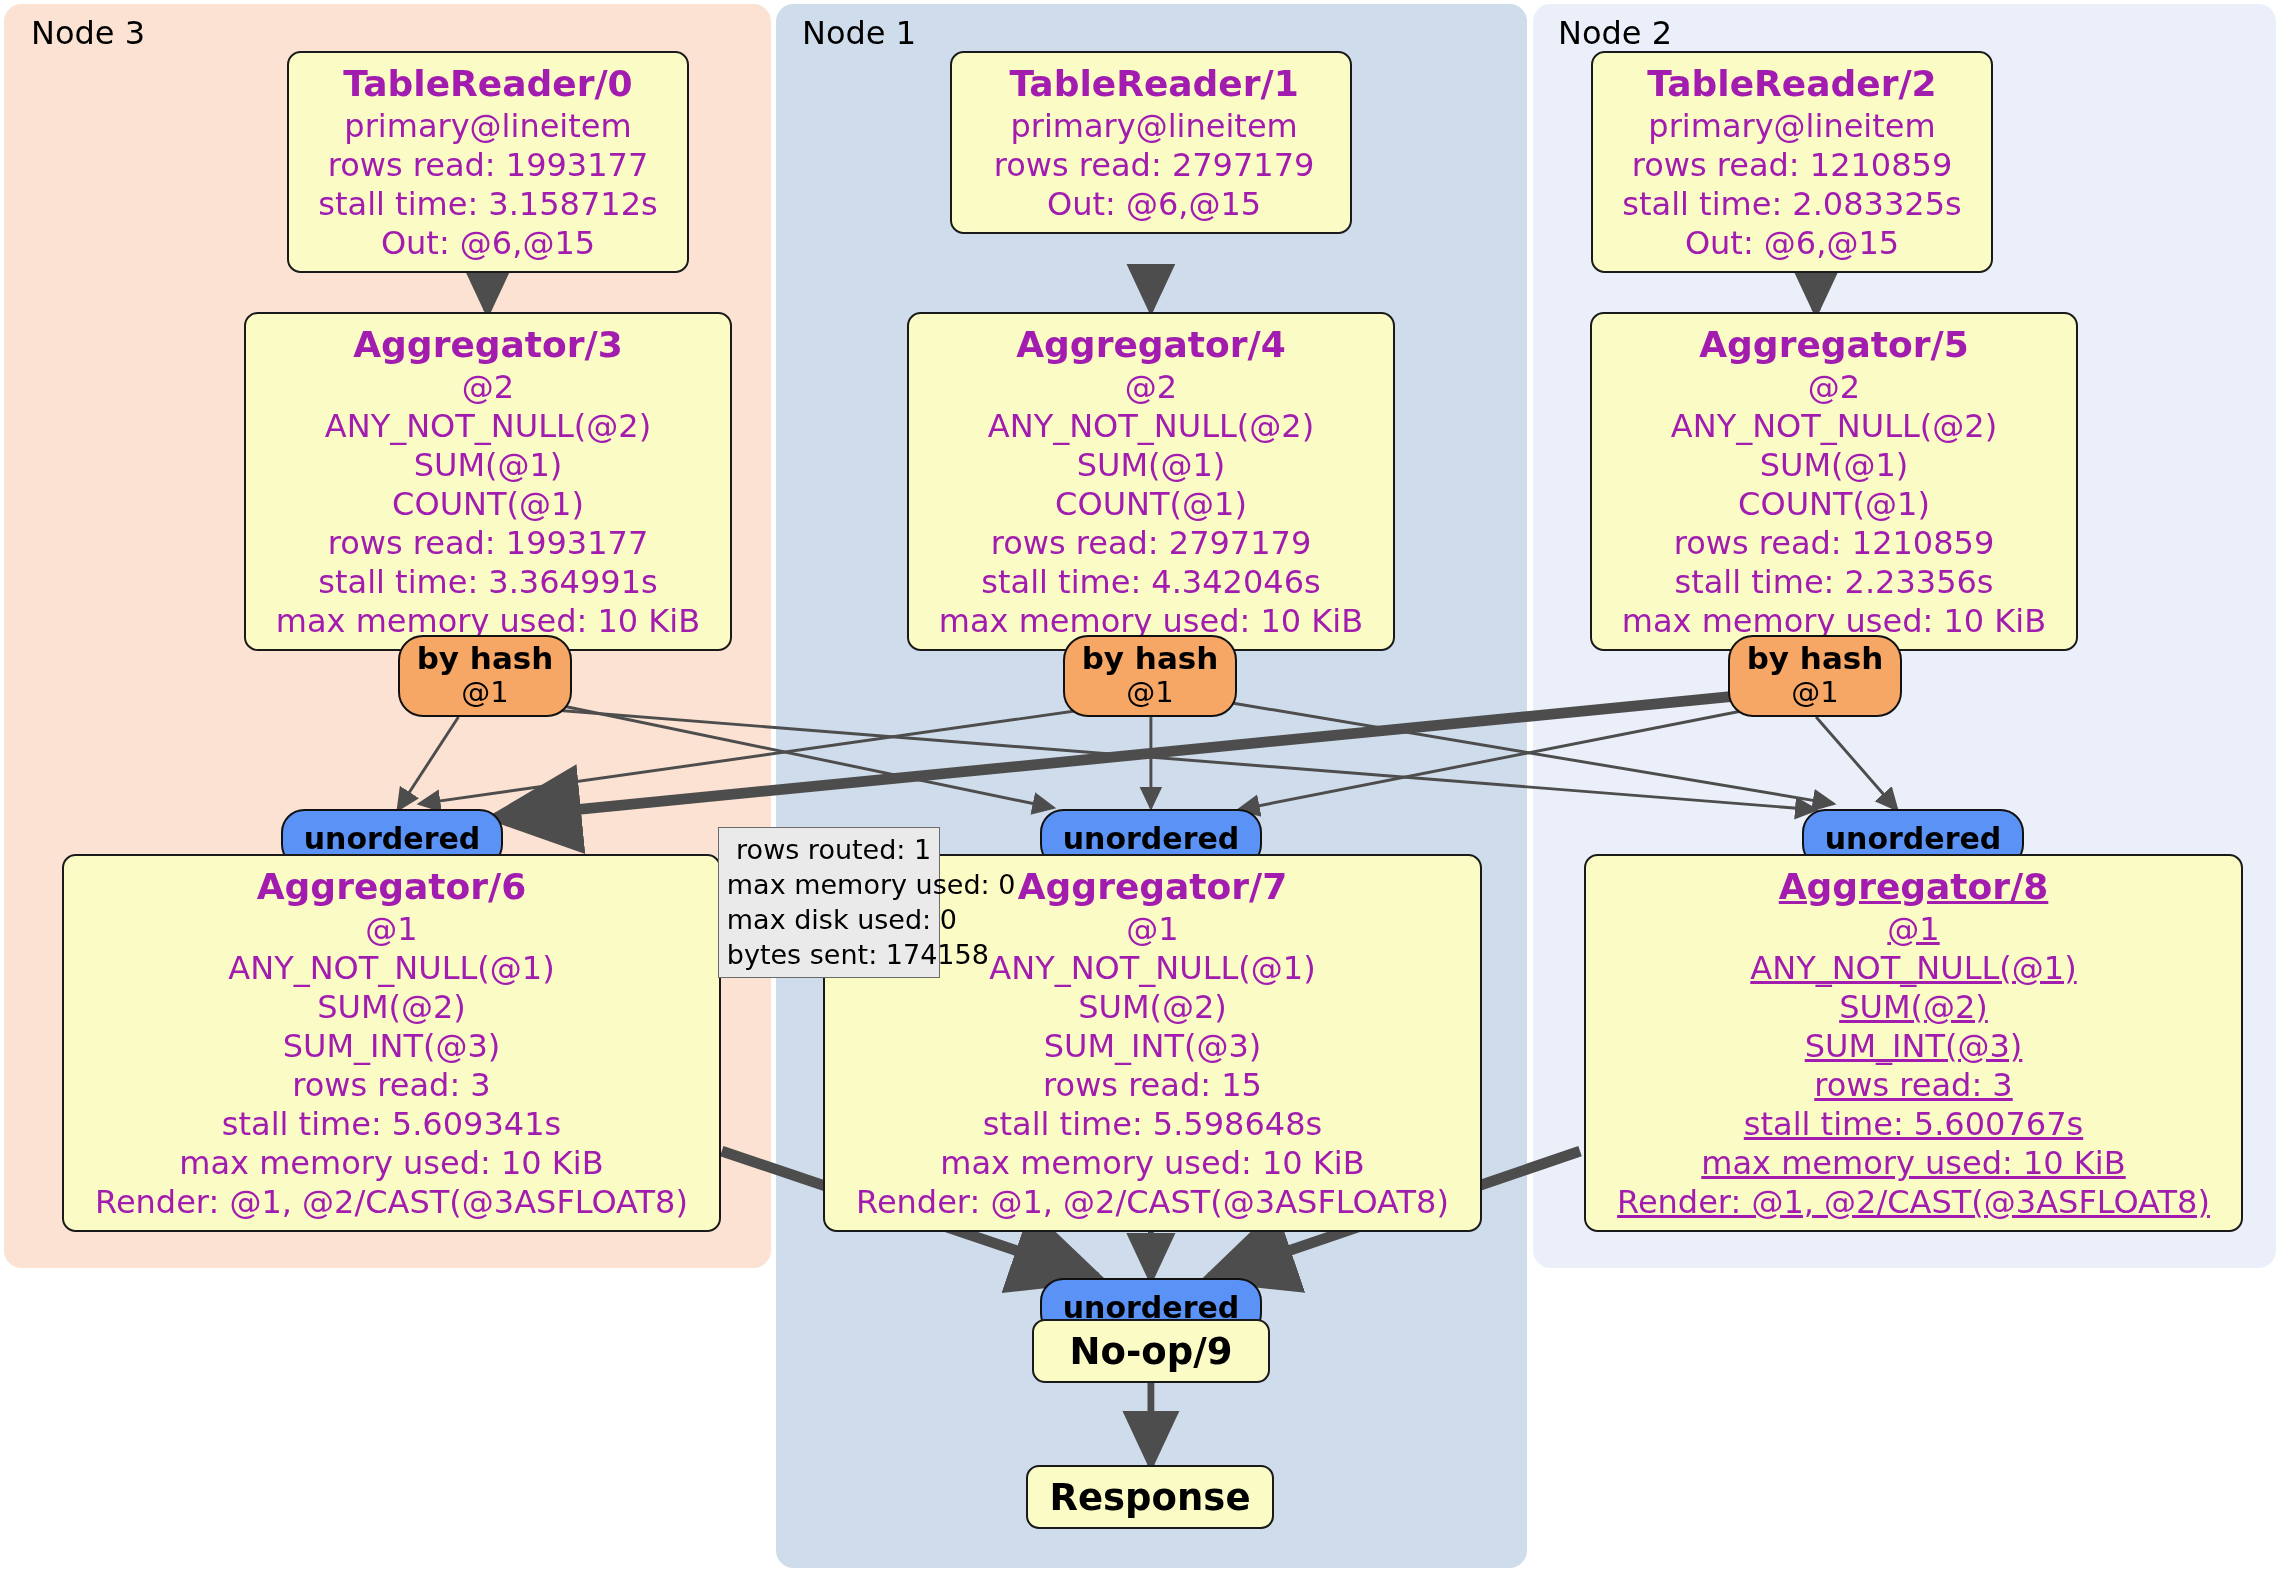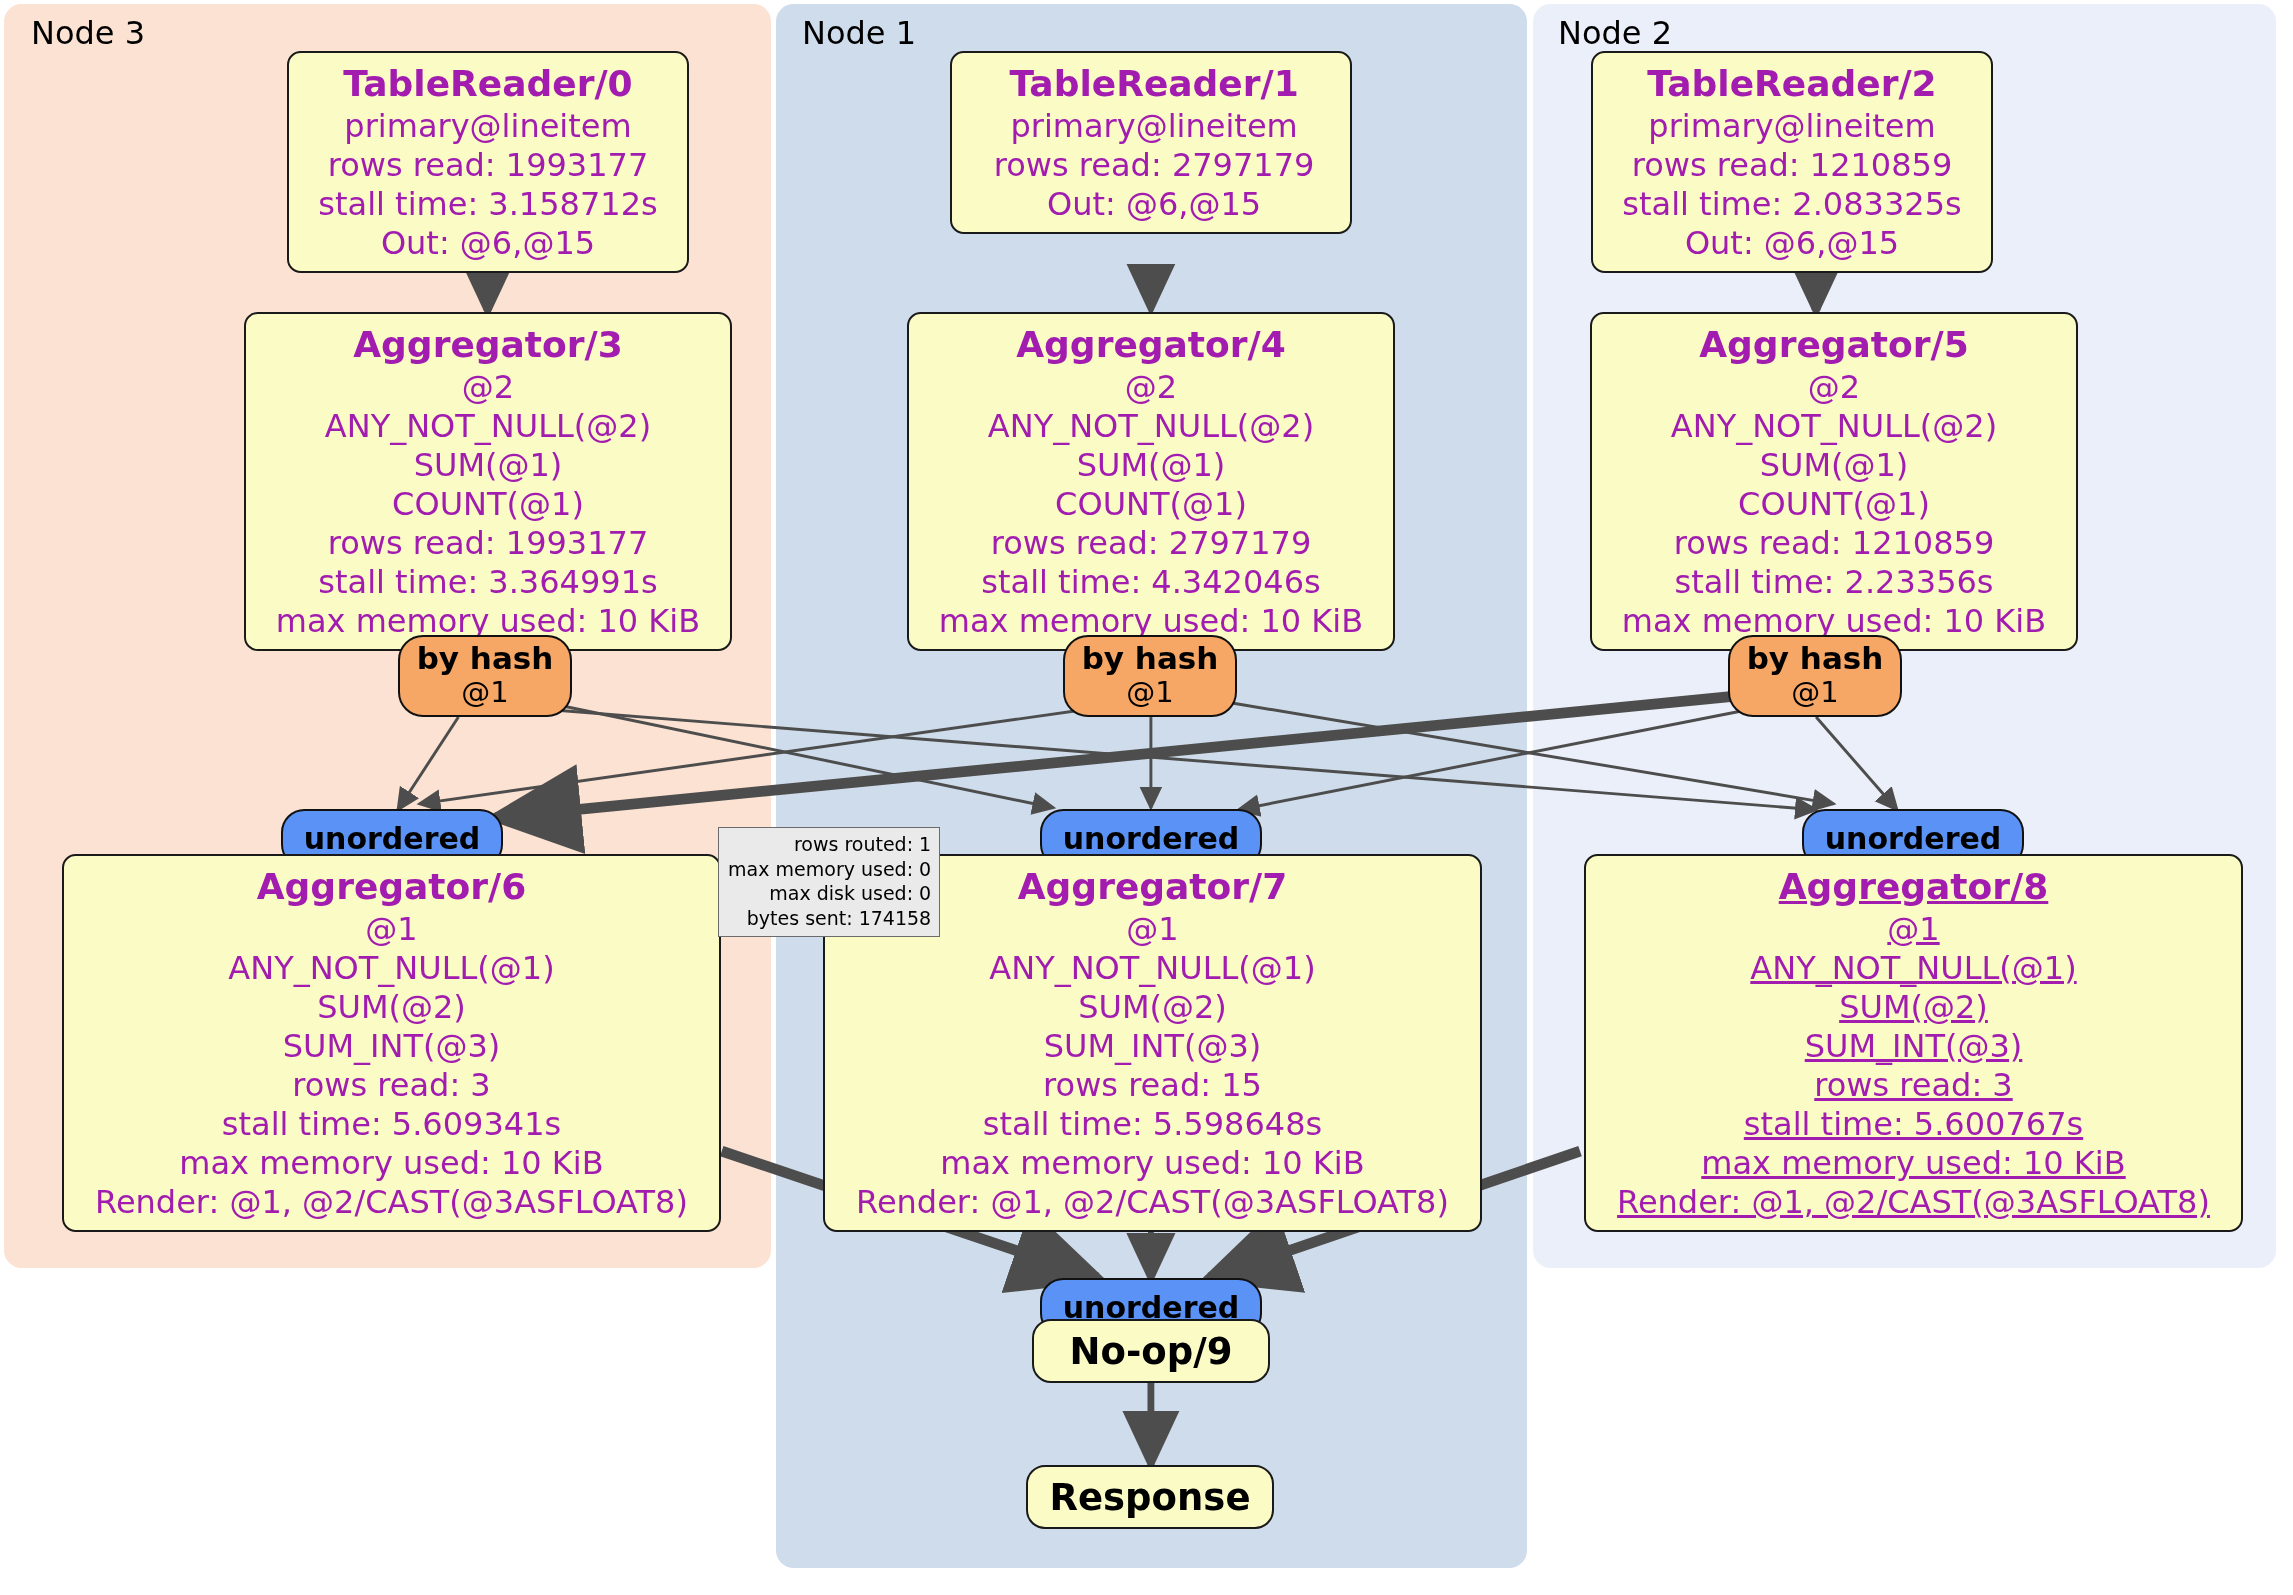--- a/index.html
+++ b/index.html
@@ -35,21 +35,21 @@
     line-height:1.22;
     color:#a21caf;
   }
   .proc .ttl{font-weight:bold;font-size:36px;line-height:1.28;display:block;}
   .proc .ln{display:block;white-space:nowrap;}
 
   .simplebox{
     position:absolute;
     background:#fbfbc6;
     border:2.4px solid #1a1a1a;
-    border-radius:19px;
+    border-radius:13px;
     box-sizing:border-box;
     display:flex;align-items:center;justify-content:center;
     font-weight:bold;font-size:37px;color:#000;
   }
 
   .router{
     position:absolute;
     background:#f6a665;
     border:2.4px solid #111;
     border-radius:25px;
@@ -70,21 +70,21 @@
     display:flex;align-items:center;justify-content:center;
     font-weight:bold;font-size:30px;color:#000;
   }
 
   .statbox{
     position:absolute;
     background:#eaeaea;
     border:1.5px solid #6b6b6b;
     box-sizing:border-box;
     text-align:right;
-    font-size:19px;line-height:1.30;color:#000;
+    font-size:27px;line-height:1.30;color:#000;
     padding:3.9px 7.8px 4.9px 7.8px;
   }
   .statbox .ln{display:block;white-space:nowrap;}
 </style>
 </head>
 <body>
 
 <div id="stage">
 
   <div class="cluster" style="left:3.9px;top:3.9px;width:767px;height:1264px;background:#fbe2d2;"></div>

